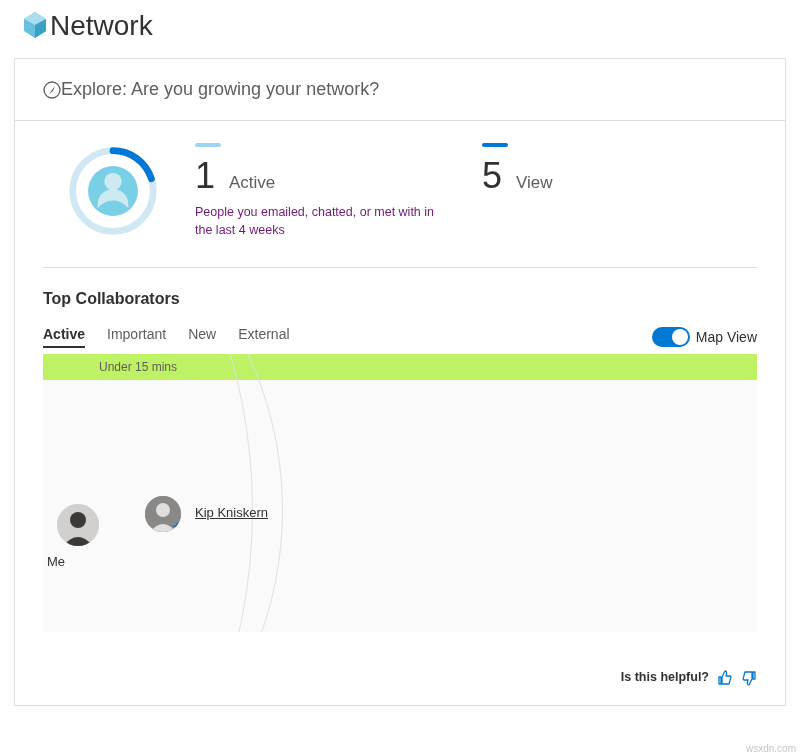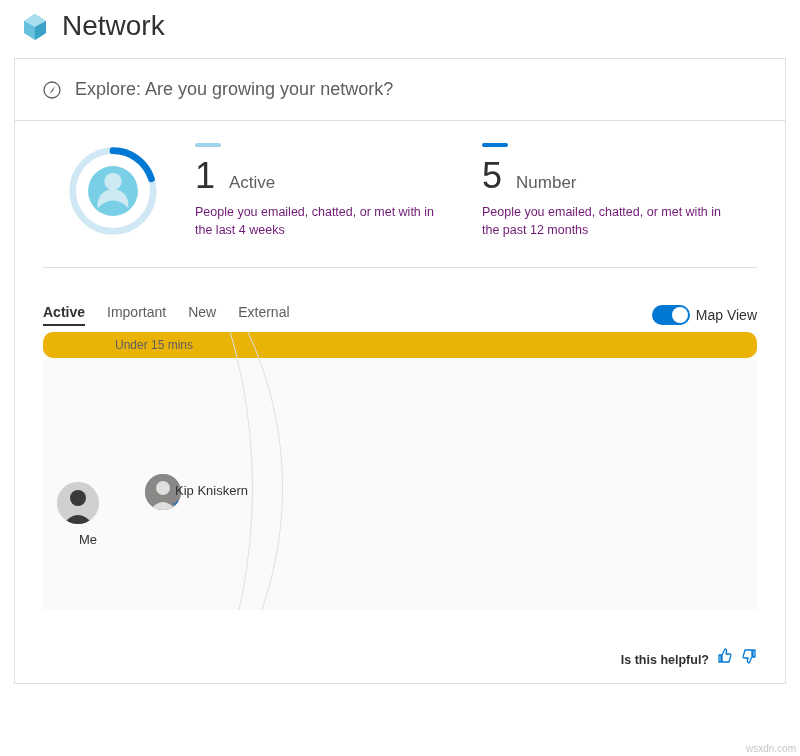--- a/index.html
+++ b/index.html
@@ -4,38 +4,37 @@
 <style>
   * { box-sizing: border-box; margin: 0; padding: 0; }
   body {
     font-family: "Segoe UI", -apple-system, sans-serif;
     background: #fff;
     width: 800px;
     color: #323130;
   }
   .page-header {
     display: flex;
-    align-items: flex-end;
+    align-items: flex-start;
     padding: 10px 20px 16px;
-    gap: 12px;
+    gap: 0;
   }
   .page-title {
     font-size: 28px;
     font-weight: 400;
     color: #323130;
   }
   .card {
     border: 1px solid #e1dfdd;
     margin: 0 14px 14px;
     background: #fff;
   }
   .explore-row {
     display: flex;
     align-items: center;
-    gap: 14px;
     padding: 20px 28px;
     border-bottom: 1px solid #e1dfdd;
   }
   .explore-title {
     font-size: 18px;
     font-weight: 400;
     color: #605e5c;
   }
   .collab-section {
     padding: 22px 28px 24px;
@@ -91,49 +90,48 @@
   .mapview-label { font-size: 14px; color: #323130; }
 
   .map-area {
     margin-top: 6px;
     background: #fafafa;
     position: relative;
     height: 278px;
     overflow: hidden;
   }
   .map-header {
-    background: #eab308;
+    background: #bef264;
     height: 26px;
     display: flex;
     align-items: center;
-    padding-left: 72px;
+    padding-left: 56px;
     font-size: 12px;
     color: #605e5c;
-    border-radius: 10px;
   }
   .map-body { position: absolute; inset: 26px 0 0 0; }
   .arc {
     position: absolute;
     border: 1px solid #d9e2e6;
     border-radius: 50%;
   }
   .avatar {
     width: 42px; height: 42px; border-radius: 50%;
     display: flex; align-items: center; justify-content: center;
     position: absolute; background: #c8c6c4; overflow: hidden;
   }
   .avatar-label {
     position: absolute; font-size: 13px; color: #323130; white-space: nowrap;
   }
   .star-badge {
     position: absolute; right: -2px; bottom: -2px;
     font-size: 13px; color: #1b6ec2;
   }
   .footer-row {
-    display: flex; justify-content: flex-end; align-items: flex-end; gap: 8px;
+    display: flex; justify-content: flex-end; align-items: flex-start; gap: 8px;
     padding: 14px 28px 16px; font-size: 12.5px; color: #323130;
   }
   .thumb { cursor: pointer; color: #0078d4; }
   .watermark {
     position: fixed; right: 4px; bottom: 2px; font-size: 10px; color: #c8c6c4;
   }
 </style>
 </head>
 <body>
 
@@ -172,27 +170,27 @@
         <div class="stat-header">
           <span class="stat-number">1</span>
           <span class="stat-label">Active</span>
         </div>
         <div class="stat-desc">People you emailed, chatted, or met with in the last 4 weeks</div>
       </div>
       <div class="stat-block">
         <div class="stat-bar"></div>
         <div class="stat-header">
           <span class="stat-number">5</span>
-          <span class="stat-label">Number</span>
-        </div>
-        <div class="stat-desc">People you emailed, chatted, or met with in the past 12 months</div>
+          <span class="stat-label">View</span>
+        </div>
       </div>
     </div>
 
     <div class="top-collab" style="padding-left:0;padding-right:0;">
+      <div class="section-title">Top Collaborators</div>
       <div class="tabs-row">
         <div class="tabs">
           <div class="tab active">Active</div>
           <div class="tab">Important</div>
           <div class="tab">New</div>
           <div class="tab">External</div>
         </div>
         <div class="mapview">
           <div class="toggle"></div>
           <span class="mapview-label">Map View</span>
@@ -206,31 +204,31 @@
           <div class="arc" style="left:-500px; top:-240px; width:740px; height:740px;"></div>
           <div class="arc" style="left:-910px; top:-430px; width:1120px; height:1120px;"></div>
 
           <div class="avatar" style="left:14px; top:124px; background:#d8d8d8;">
             <svg width="42" height="42" viewBox="0 0 42 42">
               <rect width="42" height="42" fill="#d2d0ce"></rect>
               <circle cx="21" cy="16" r="8" fill="#3b3a39"></circle>
               <path d="M6 42 Q21 24 36 42 Z" fill="#3b3a39"></path>
             </svg>
           </div>
-          <div class="avatar-label" style="left:36px; top:174px;">Me</div>
+          <div class="avatar-label" style="left:4px; top:174px;">Me</div>
 
           <div class="avatar" style="left:102px; top:116px; width:36px; height:36px; background:#a19f9d;">
             <svg width="36" height="36" viewBox="0 0 36 36">
               <rect width="36" height="36" fill="#8a8886"></rect>
               <circle cx="18" cy="14" r="7" fill="#e1dfdd"></circle>
               <path d="M5 36 Q18 20 31 36 Z" fill="#e1dfdd"></path>
             </svg>
             <span class="star-badge">★</span>
           </div>
-          <div class="avatar-label" style="left:132px; top:125px;">Kip Kniskern</div>
+          <div class="avatar-label" style="left:152px; top:125px;text-decoration:underline;">Kip Kniskern</div>
         </div>
       </div>
     </div>
   </div>
 
   <div class="footer-row">
     <span style="font-weight:600;">Is this helpful?</span>
     <span class="thumb">
       <svg width="16" height="16" viewBox="0 0 16 16">
           <path d="M2 7h2v7H2zM5 14V7l3-6c1 0 2 1 1.5 3L9 6h4c1 0 1 1 .8 1.6L12 14H5z" fill="none" stroke="#0078d4" stroke-width="1.3" stroke-linejoin="round"></path>

